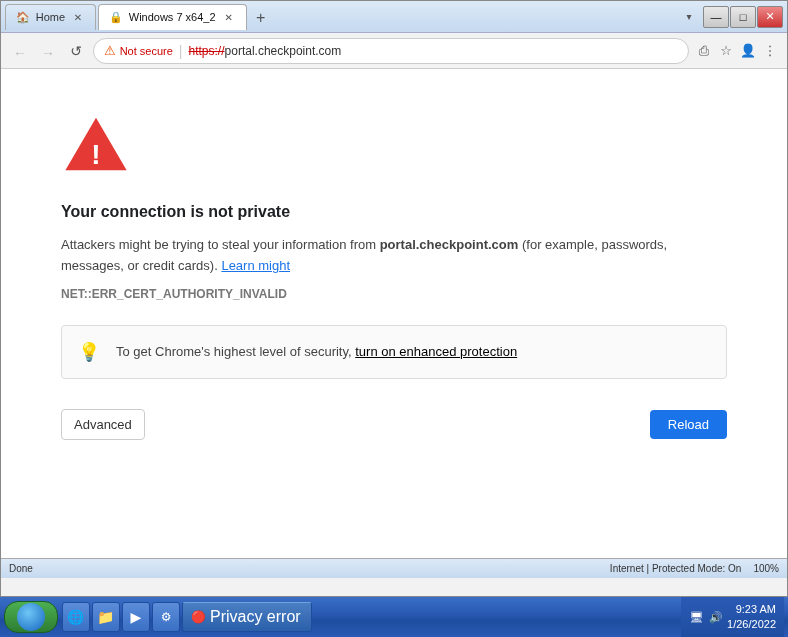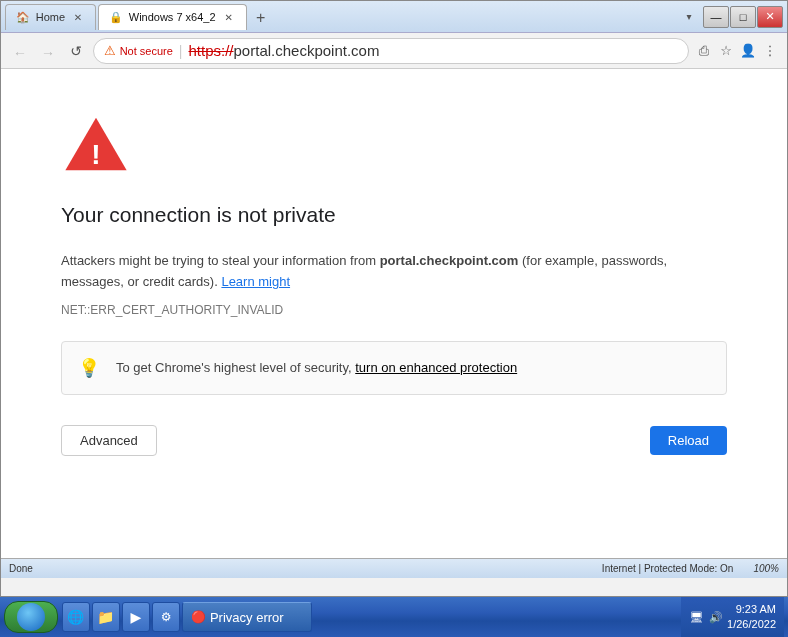--- a/index.html
+++ b/index.html
@@ -160,21 +160,21 @@
       padding: 0 10px;
       gap: 6px;
     }
     .security-warning {
       display: flex; align-items: center; gap: 4px;
       font-size: 11px; color: #c00;
     }
     .not-secure-text { font-size: 11px; color: #c00; font-weight: 500; }
     .divider-pipe { color: #ccc; font-size: 14px; }
     .url-text {
-      font-size: 15px; color: #333;
+      font-size: 12px; color: #333;
     }
     .url-strikethrough {
       text-decoration: line-through; color: #c00;
     }
     .address-actions {
       display: flex; align-items: center; gap: 4px;
     }
     .addr-icon {
       width: 18px; height: 18px;
       display: flex; align-items: center; justify-content: center;
@@ -214,34 +214,34 @@
     .status-right {
       display: flex; align-items: center; gap: 4px;
     }
 
     
     .error-triangle {
       width: 70px; height: 70px;
       margin-bottom: 20px;
     }
     .error-title {
-      font-size: 21px; color: #202124; font-weight: 400;
-      margin-bottom: 24px;
+      font-size: 16px; color: #202124; font-weight: 700;
+      margin-bottom: 14px;
       font-family: Arial, sans-serif;
     }
     .error-desc {
       font-size: 13px; color: #444; line-height: 1.6;
       margin-bottom: 10px;
     }
     .error-desc strong { font-weight: 600; }
     .learn-more-link {
       color: #1a73e8; text-decoration: underline; cursor: pointer;
     }
     .error-code {
-      font-size: 12px; color: #777; margin-bottom: 24px;
+      font-size: 12px; color: #777; margin-bottom: 24px; font-weight: bold;
     }
     .security-box {
       border: 1px solid #ddd;
       border-radius: 4px;
       padding: 14px 16px;
       display: flex; align-items: center; gap: 14px;
       margin-bottom: 30px;
       background: #fafafa;
     }
     .security-icon {
@@ -252,21 +252,21 @@
     .security-text {
       font-size: 13px; color: #444;
     }
     .security-link {
       color: #000000; text-decoration: underline; cursor: pointer;
     }
     .btn-row {
       display: flex; justify-content: space-between; align-items: center;
     }
     .btn-advanced {
-      padding: 7px 18px;
+      padding: 7px 12px;
       border: 1px solid #ccc;
       border-radius: 4px;
       background: white;
       font-size: 13px; color: #333;
       cursor: pointer;
     }
     .btn-reload {
       padding: 7px 18px;
       border: none;
       border-radius: 4px;
@@ -354,21 +354,21 @@
       <button class="btn-advanced">Advanced</button>
       <button class="btn-reload">Reload</button>
     </div>
 
   </div>
 
   <div class="status-bar">
     <span class="status-text">Done</span>
     <div class="status-right">
       <span style="display:flex;align-items:center;gap:4px;">Internet | Protected Mode: On</span>
-      <span style="margin-left:16px;font-style:italic;">100%</span>
+      <span style="margin-left:8px;">100%</span>
     </div>
   </div>
 
 </div>
 
 <div class="taskbar">
   <div class="start-btn">
     <div class="start-orb"></div>
   </div>
   <div class="taskbar-items">
@@ -379,21 +379,21 @@
       <span style="font-size:14px;">📁</span>
     </div>
     <div class="taskbar-btn" style="min-width:28px;max-width:28px;justify-content:center;">
       <span style="font-size:14px;">▶</span>
     </div>
     <div class="taskbar-btn" style="min-width:28px;max-width:28px;justify-content:center;">
       <span style="font-size:12px;">⚙</span>
     </div>
     <div class="taskbar-btn active" style="min-width:130px;">
       <span style="margin-right:4px; font-size:12px;">🔴</span>
-      <span style="font-size:13px; white-space:nowrap; overflow:hidden;">Privacy error</span>
+      <span style="font-size:16px; white-space:nowrap; overflow:hidden;">Privacy error</span>
     </div>
   </div>
   <div class="taskbar-right">
     <div class="taskbar-icons">
       <span style="color:white;font-size:11px;">🖥</span>
       <span style="color:white;font-size:11px;">🔊</span>
     </div>
     <div class="taskbar-time">
       <div>9:23 AM</div>
       <div>1/26/2022</div>

